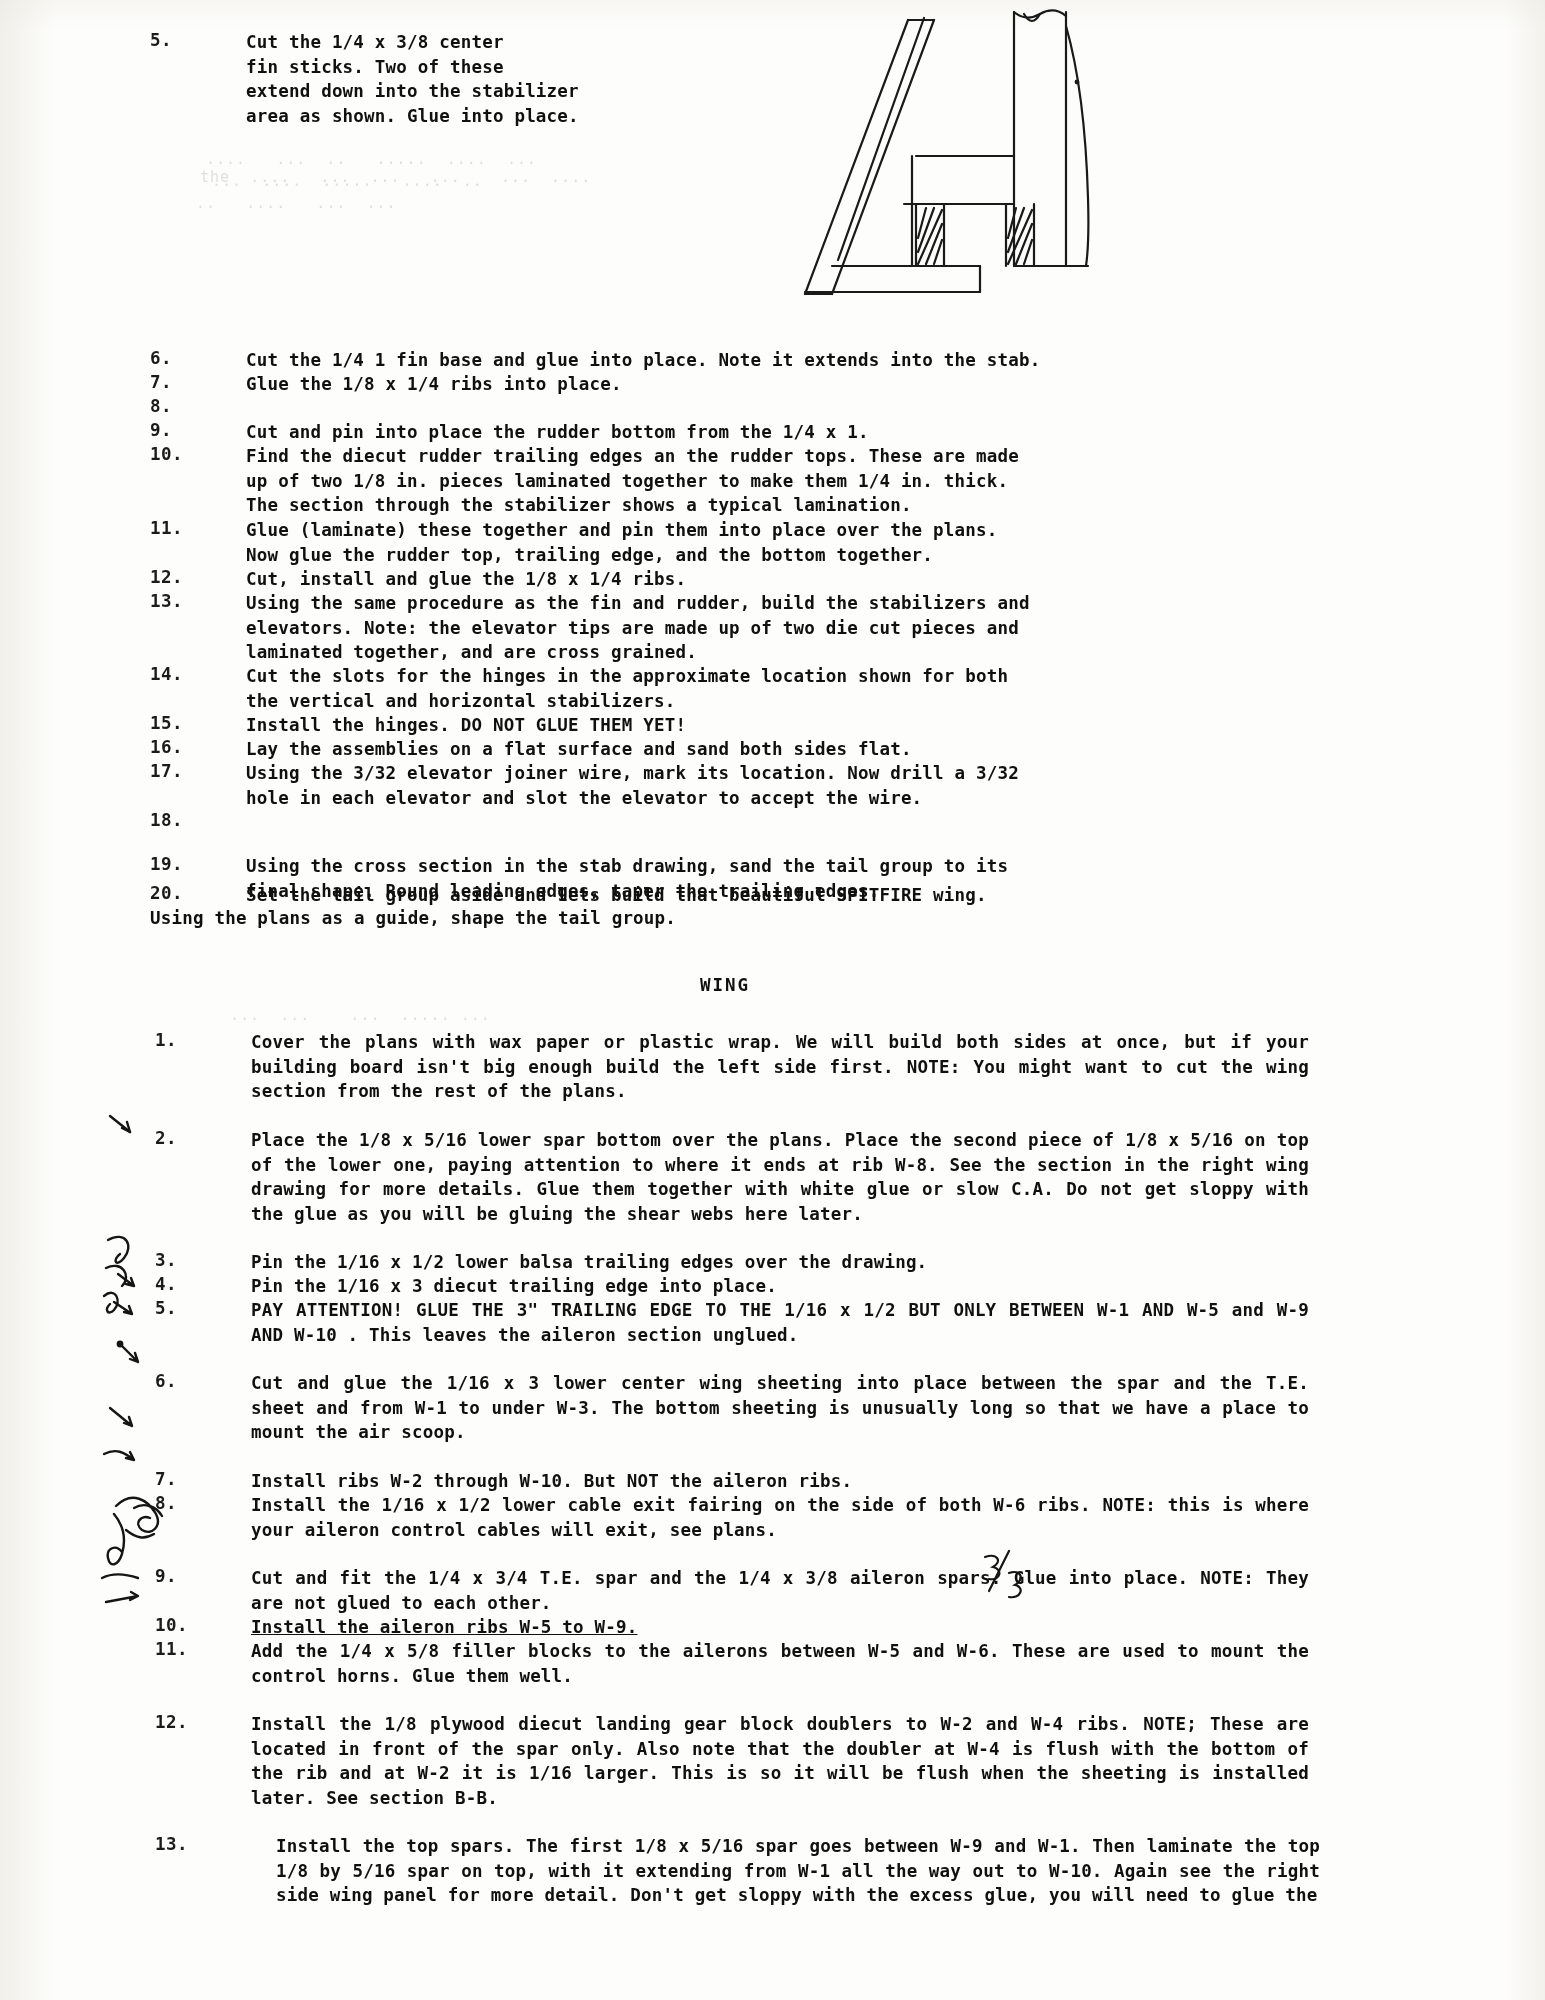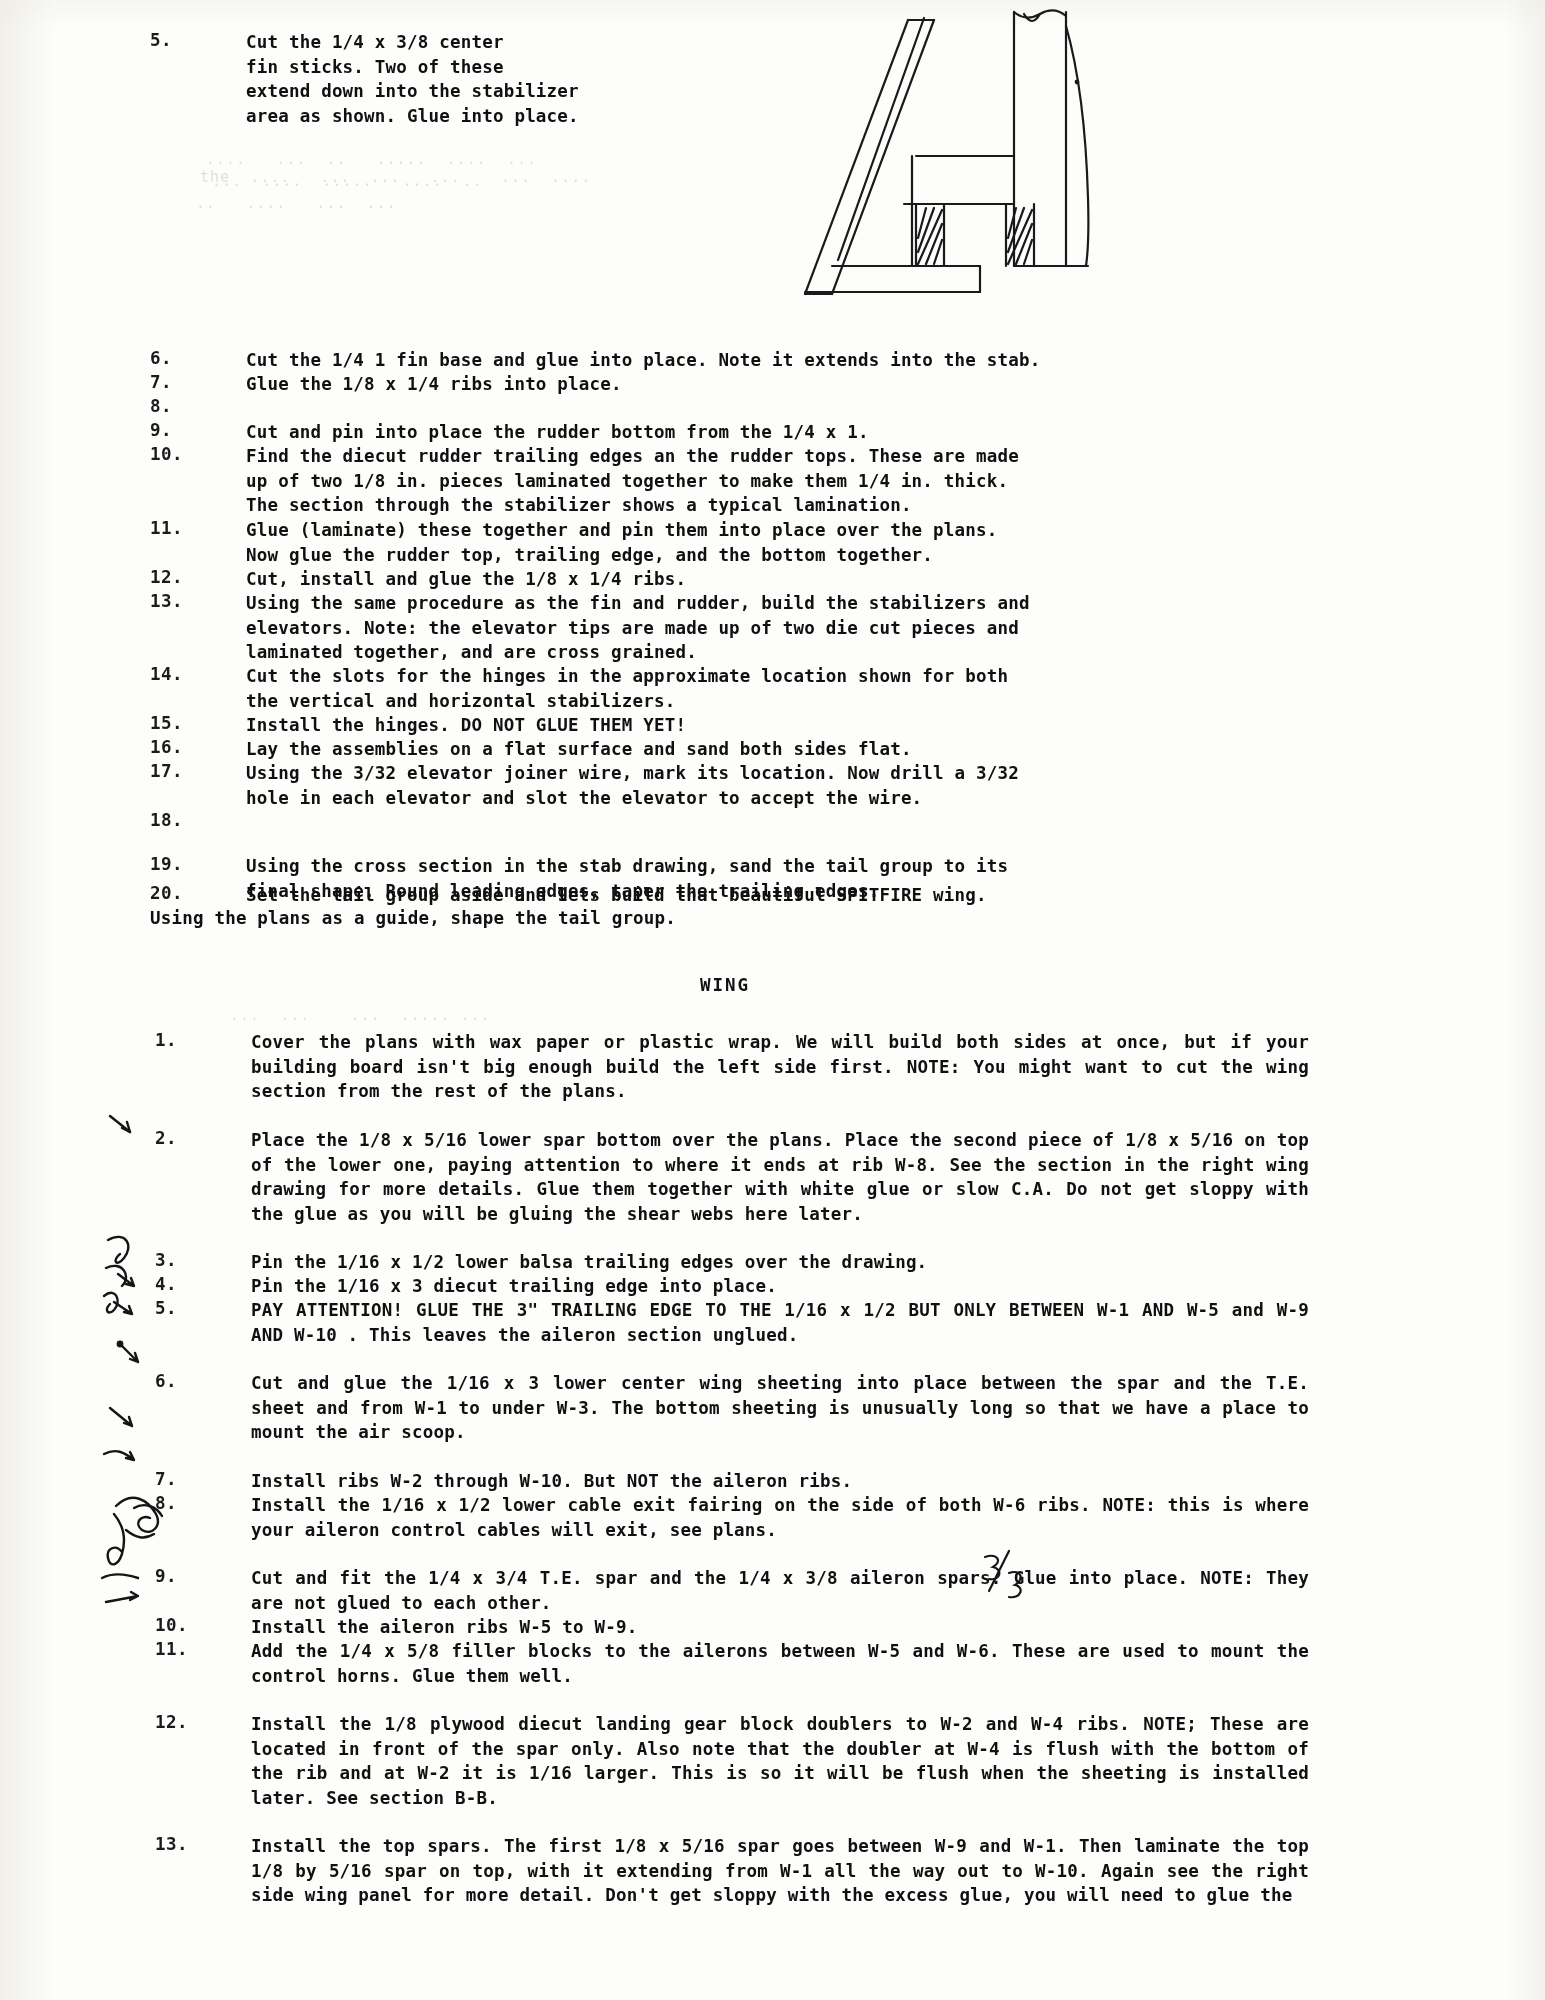--- a/index.html
+++ b/index.html
@@ -267,36 +267,36 @@
     <div class="txt justify" style="width:1058px;">Install the 1/16 x 1/2 lower cable exit fairing on the side of both W-6 ribs. NOTE: this is where your aileron control cables will exit, see plans.</div>
   </div>
 
   <div class="row" style="left:155px; top:1566px; width:1165px;">
     <div class="num">9.</div>
     <div class="txt justify" style="width:1058px;">Cut and fit the 1/4 x 3/4 T.E. spar and the 1/4 x 3/8 aileron spars. Glue into place. NOTE: They are not glued to each other.</div>
   </div>
 
   <div class="row" style="left:155px; top:1615px; width:1165px;">
     <div class="num">10.</div>
-    <div class="txt justify" style="width:1058px;">Install the aileron ribs W-5 to W-9.</div>
+    <div class="txt justify" style="width:1058px;text-decoration:underline;">Install the aileron ribs W-5 to W-9.</div>
   </div>
 
   <div class="row" style="left:155px; top:1639px; width:1165px;">
     <div class="num">11.</div>
     <div class="txt justify" style="width:1058px;">Add the 1/4 x 5/8 filler blocks to the ailerons between W-5 and W-6. These are used to mount the control horns. Glue them well.</div>
   </div>
 
   <div class="row" style="left:155px; top:1712px; width:1165px;">
     <div class="num">12.</div>
     <div class="txt justify" style="width:1058px;">Install the 1/8 plywood diecut landing gear block doublers to W-2 and W-4 ribs. NOTE; These are located in front of the spar only. Also note that the doubler at W-4 is flush with the bottom of the rib and at W-2 it is 1/16 larger. This is so it will be flush when the sheeting is installed later. See section B-B.</div>
   </div>
 
   <div class="row" style="left:155px; top:1834px; width:1165px;">
     <div class="num">13.</div>
-    <div class="txt justify" style="width:1058px;">Install the top spars. The first 1/8 x 5/16 spar goes between W-9 and W-1. Then laminate the top 1/8 by 5/16 spar on top, with it extending from W-1 all the way out to W-10. Again see the right side wing panel for more detail. Don't get sloppy with the excess glue, you will need to glue the</div>
+    <div class="txt justify" style="width:1058px;margin-left:25px;">Install the top spars. The first 1/8 x 5/16 spar goes between W-9 and W-1. Then laminate the top 1/8 by 5/16 spar on top, with it extending from W-1 all the way out to W-10. Again see the right side wing panel for more detail. Don't get sloppy with the excess glue, you will need to glue the</div>
   </div>
 
   <svg class="mark" width="170" height="700" viewBox="0 0 170 700" style="left:100px; top:1110px;">
     <g fill="none" stroke="#151515" stroke-width="2.4" stroke-linecap="round">
 
       <path d="M10,6 L30,22"></path>
       <path d="M30,22 L22,18 M30,22 L27,12"></path>
 
       <path d="M8,130 C26,120 34,136 24,148 C16,158 12,150 20,144"></path>
       <path d="M6,158 C22,150 32,166 22,176"></path>

